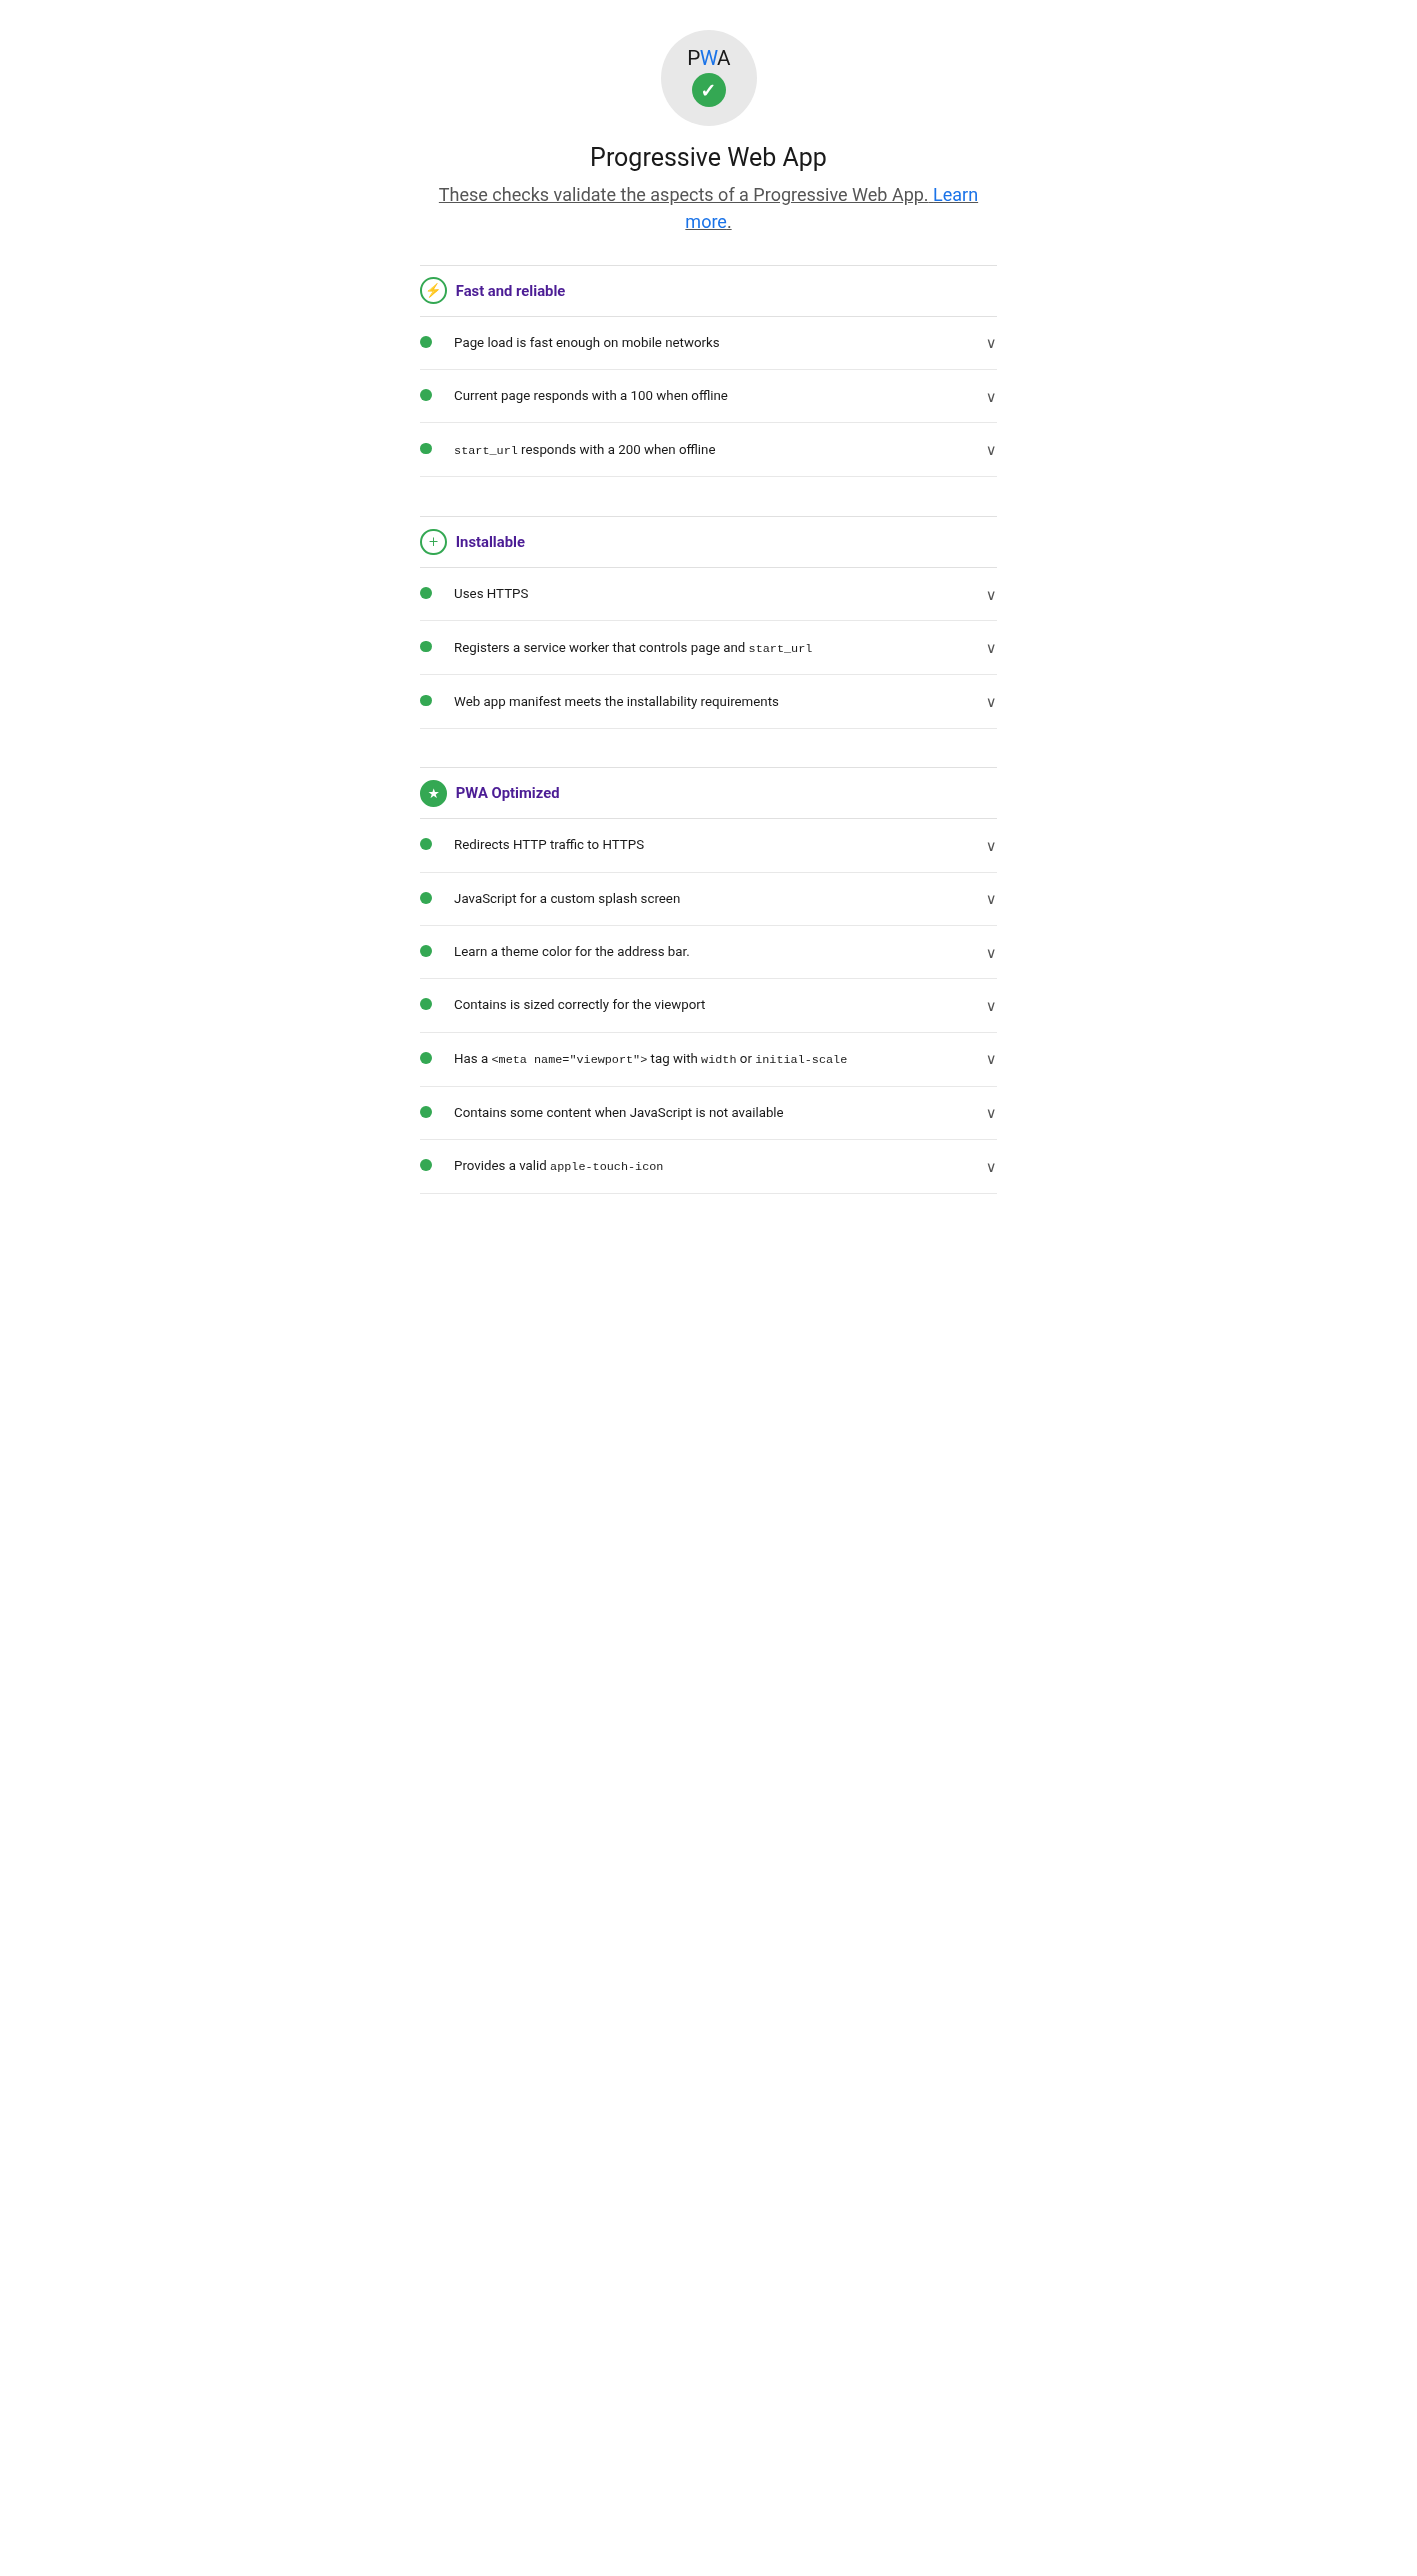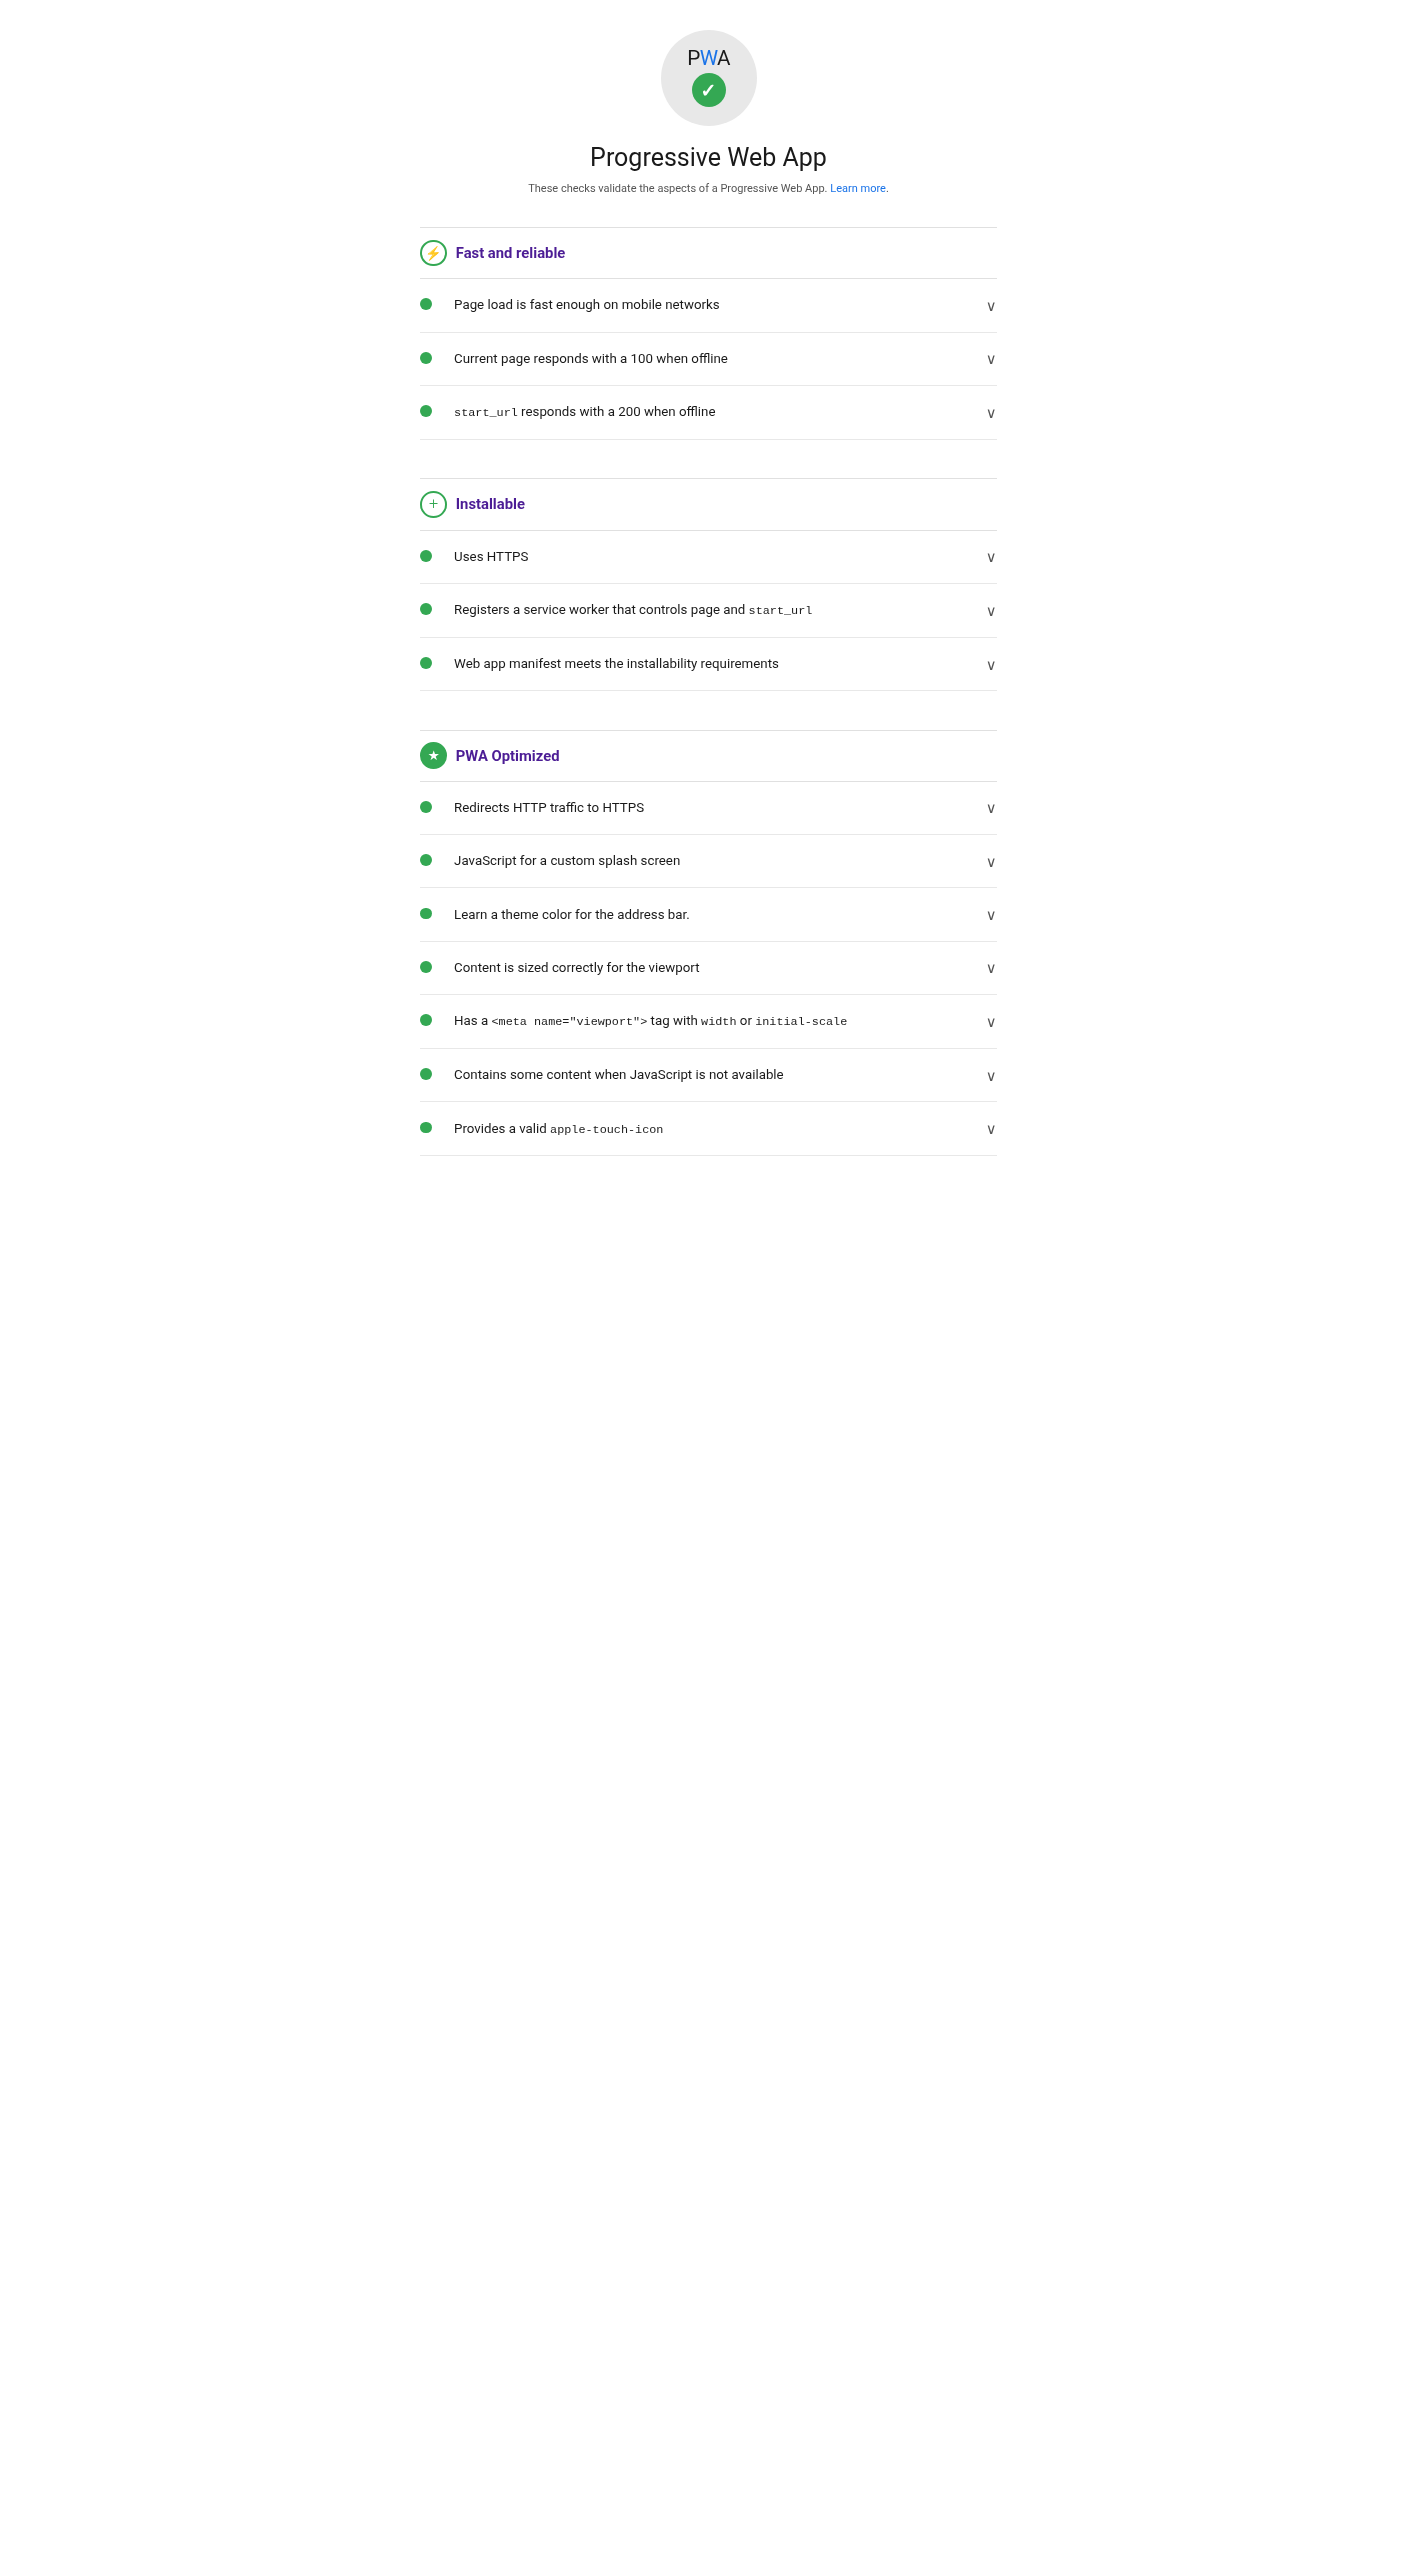--- a/index.html
+++ b/index.html
@@ -66,23 +66,24 @@
     }
 
     .page-title {
       font-size: 25px;
       font-weight: 400;
       color: #1a1a1a;
       margin-bottom: 8.9px;
     }
 
     .page-description {
-      font-size: 11px;
+      font-size: 18px;
       color: #555;
       line-height: 1.5;
+      text-decoration: underline;
     }
 
     .page-description a {
       color: #1a73e8;
       text-decoration: none;
     }
 
     .section {
       margin-bottom: 23.6px;
     }
@@ -286,21 +287,21 @@
   </div>
 
   <div class="check-item">
     <div class="green-dot"></div>
     <span class="check-label">Learn a theme color for the address bar.</span>
     <span class="chevron">∨</span>
   </div>
 
   <div class="check-item">
     <div class="green-dot"></div>
-    <span class="check-label">Content is sized correctly for the viewport</span>
+    <span class="check-label">Contains is sized correctly for the viewport</span>
     <span class="chevron">∨</span>
   </div>
 
   <div class="check-item">
     <div class="green-dot"></div>
     <span class="check-label">Has a <code>&lt;meta name="viewport"&gt;</code> tag with <code>width</code> or <code>initial-scale</code></span>
     <span class="chevron">∨</span>
   </div>
 
   <div class="check-item">

